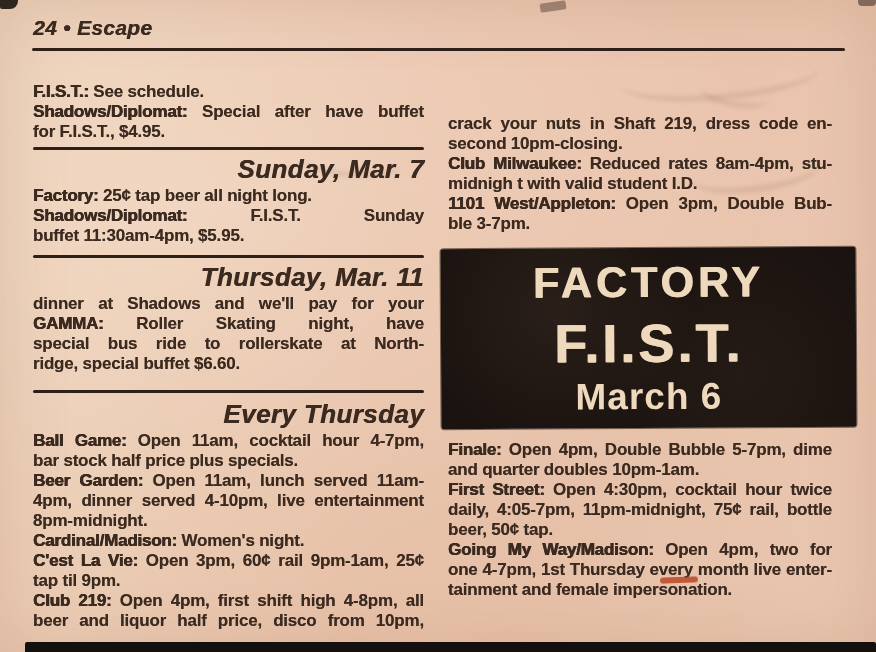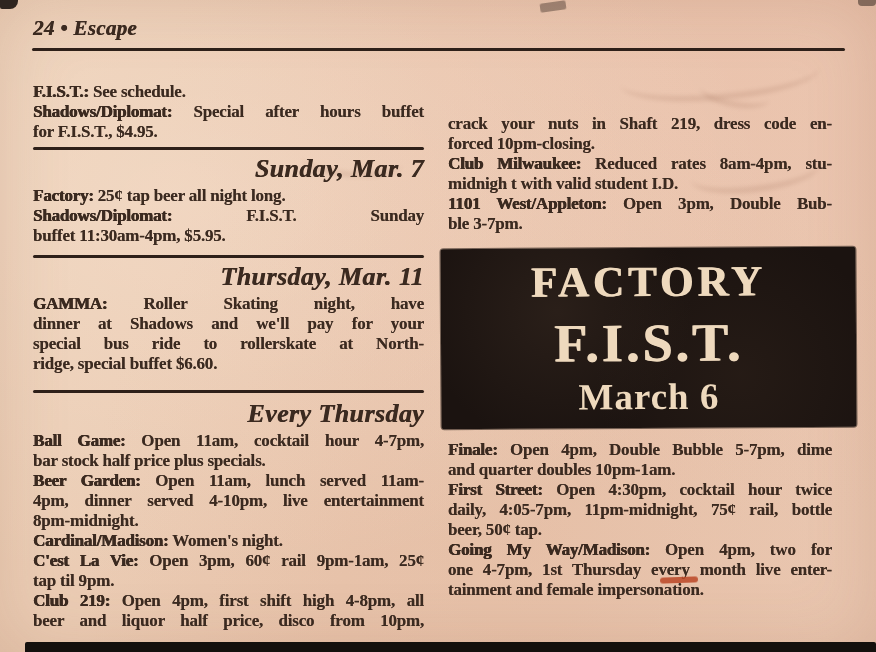--- a/index.html
+++ b/index.html
@@ -1,19 +1,19 @@
 <!DOCTYPE html>
 <html><head>
 <meta charset="utf-8">
 <style>
   html,body{margin:0;padding:0;background:#e9c7ae;}
   body{width:876px;height:652px;overflow:hidden;}
   .page{
     position:relative;width:876px;height:652px;
-    font-family:Liberation Serif, serif;font-weight:bold;color:#3b2a20;
+    font-family:Liberation Sans, sans-serif;font-weight:bold;color:#3b2a20;
     background:
       radial-gradient(ellipse at 20% 30%, rgba(255,240,225,0.30), transparent 60%),
       radial-gradient(ellipse at 85% 12%, rgba(236,186,166,0.28), transparent 55%),
       radial-gradient(ellipse at 60% 85%, rgba(214,160,130,0.18), transparent 60%),
       linear-gradient(100deg,#ecd0b8 0%,#e9c6ae 45%,#eac8b2 100%);
     box-shadow:inset 0 0 70px rgba(150,90,60,0.20);
   }
   .header{position:absolute;left:33px;top:16px;font-style:italic;font-size:21px;letter-spacing:.3px;
     text-shadow:.4px 0 0 currentColor;}
   .header-rule{position:absolute;left:32px;top:48px;width:813px;height:3px;background:#2e2019;border-radius:2px;}
@@ -70,37 +70,37 @@
   <div class="ghost g4"></div>
 
   <div class="header">24 • Escape</div>
   <div class="header-rule"></div>
 
   <div class="col col-left" id="col-left">
       <div class="entry">
         <div class="ln ln--last"><span class="vb">F.I.S.T.:</span><span class="vr"> See schedule.</span></div>
       </div>
       <div class="entry">
-        <div class="ln"><span class="vb">Shadows/Diplomat:</span><span class="vr"> Special after hours buffet</span></div>
+        <div class="ln"><span class="vb">Shadows/Diplomat:</span><span class="vr"> Special after have buffet</span></div>
         <div class="ln ln--last"><span class="vr">for F.I.S.T., $4.95.</span></div>
       </div>
       <div class="rule rule--sm"></div>
       <div class="heading">Sunday, Mar. 7</div>
       <div class="entry">
         <div class="ln ln--last"><span class="vb">Factory:</span><span class="vr"> 25¢ tap beer all night long.</span></div>
       </div>
       <div class="entry">
         <div class="ln"><span class="vb">Shadows/Diplomat:</span><span class="vr"> F.I.S.T. Sunday</span></div>
         <div class="ln ln--last"><span class="vr">buffet 11:30am-4pm, $5.95.</span></div>
       </div>
       <div class="rule rule--md"></div>
       <div class="heading">Thursday, Mar. 11</div>
       <div class="entry">
+        <div class="ln"><span class="vr">dinner at Shadows and we'll pay for your</span></div>
         <div class="ln"><span class="vb">GAMMA:</span><span class="vr"> Roller Skating night, have</span></div>
-        <div class="ln"><span class="vr">dinner at Shadows and we'll pay for your</span></div>
         <div class="ln"><span class="vr">special bus ride to rollerskate at North-</span></div>
         <div class="ln ln--last"><span class="vr">ridge, special buffet $6.60.</span></div>
       </div>
       <div class="rule rule--lg"></div>
       <div class="heading">Every Thursday</div>
       <div class="entry">
         <div class="ln"><span class="vb">Ball Game:</span><span class="vr"> Open 11am, cocktail hour 4-7pm,</span></div>
         <div class="ln ln--last"><span class="vr">bar stock half price plus specials.</span></div>
       </div>
       <div class="entry">
@@ -116,21 +116,21 @@
         <div class="ln ln--last"><span class="vr">tap til 9pm.</span></div>
       </div>
       <div class="entry">
         <div class="ln"><span class="vb">Club 219:</span><span class="vr"> Open 4pm, first shift high 4-8pm, all</span></div>
         <div class="ln"><span class="vr">beer and liquor half price, disco from 10pm,</span></div>
       </div>
     </div>
   <div class="col col-right" id="col-right">
       <div class="entry">
         <div class="ln"><span class="vr">crack your nuts in Shaft 219, dress code en-</span></div>
-        <div class="ln ln--last"><span class="vr">forced 10pm-closing.</span></div>
+        <div class="ln ln--last"><span class="vr">second 10pm-closing.</span></div>
       </div>
       <div class="entry">
         <div class="ln"><span class="vb">Club Milwaukee:</span><span class="vr"> Reduced rates 8am-4pm, stu-</span></div>
         <div class="ln ln--last"><span class="vr">midnigh t with valid student I.D.</span></div>
       </div>
       <div class="entry">
         <div class="ln"><span class="vb">1101 West/Appleton:</span><span class="vr"> Open 3pm, Double Bub-</span></div>
         <div class="ln ln--last"><span class="vr">ble 3-7pm.</span></div>
       </div>
       <div class="adbox">

